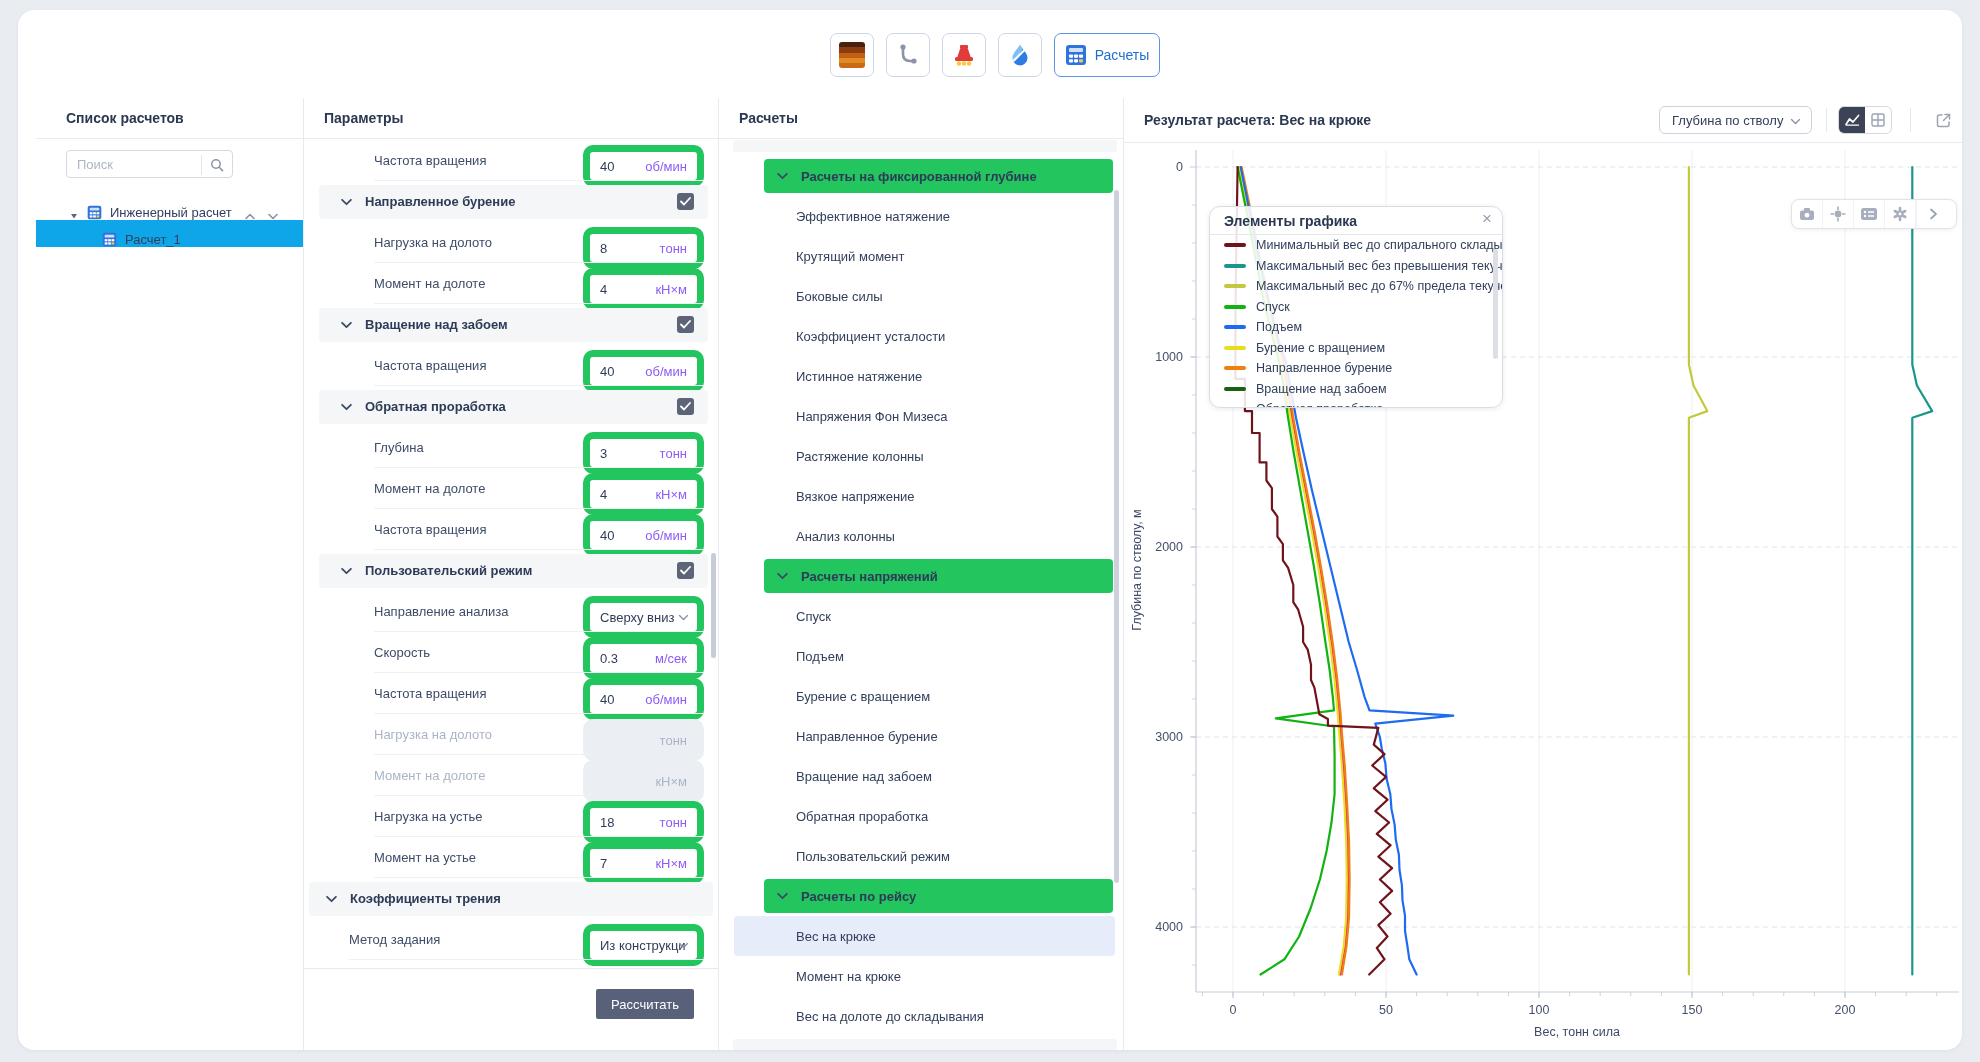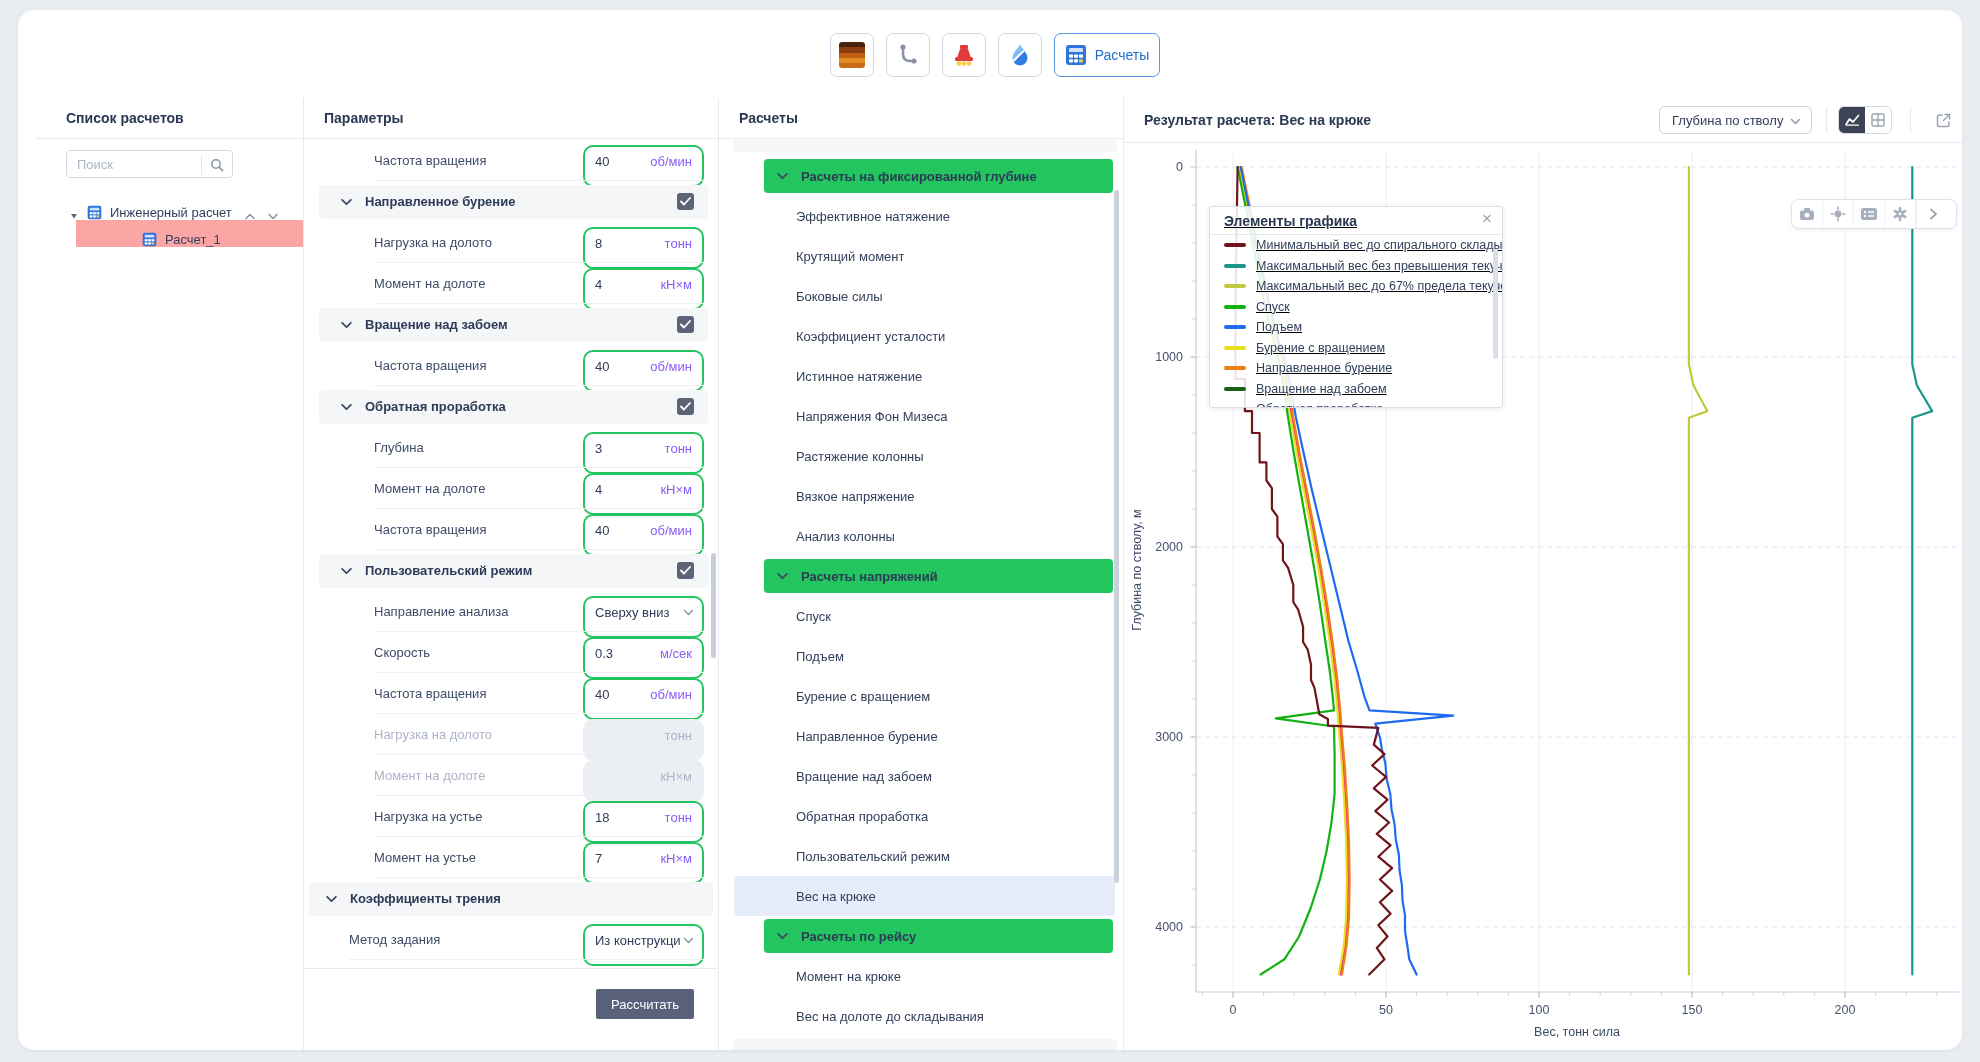--- a/index.html
+++ b/index.html
@@ -32,32 +32,32 @@
     box-sizing:border-box;background:#fff;}
   .searchbox input{position:absolute;left:0;top:0;width:130px;height:26px;border:none;outline:none;
     padding:0 0 0 10px;font-size:13px;color:#be185d;font-family:"Liberation Sans",sans-serif;background:transparent;}
   .searchbox input::placeholder{color:#adb6c6;}
   .searchsep{position:absolute;right:30px;top:4px;width:1px;height:20px;background:#e2e6ec;}
   .searchmag{position:absolute;right:8px;top:7px;}
   .minichev{position:absolute;top:57px;width:20px;height:18px;display:flex;align-items:center;
     justify-content:center;cursor:pointer;}
   .tree{position:absolute;left:0;top:95px;width:100%;}
   .trow{height:27px;display:flex;align-items:flex-end;font-size:13px;color:#33405c;cursor:pointer;}
-  .trow.selected{background:#fca5a5;margin-left:40px;}
+  .trow.selected{background:#0ea5e9;}
   .lfoot{position:absolute;left:0;top:884px;width:100%;border-top:1px solid #e7eaef;
     font-size:13px;color:#3e4c68;}
   .lfoot div{margin:14px 0 0 30px;}
   .lfoot div+div{margin-top:9px;}
   
   #param-rows{position:absolute;left:0;top:42px;width:100%;}
   .prow{height:41px;display:flex;align-items:center;position:relative;font-size:13px;color:#3e4c68;}
   .prow .plabel{margin-left:70px;}
   .prow.hair:after{content:"";position:absolute;left:70px;right:14px;bottom:0;height:1px;background:#eef0f4;}
   .prow.hair.lv0:after{left:45px;}
-  .pbox{position:absolute;right:14px;top:5px;width:121px;height:42px;border:2px solid #22c55e;
+  .pbox{position:absolute;right:14px;top:5px;width:121px;height:42px;border:7px solid #22c55e;
     border-radius:10px;background:#fff;box-sizing:border-box;}
   .pbox input{position:absolute;left:0;top:0;width:60px;height:28px;border:none;outline:none;background:transparent;
     padding:0 0 0 10px;font-size:13px;color:#2f3c58;font-family:"Liberation Sans",sans-serif;}
   .pbox .unit{position:absolute;right:10px;top:7px;font-size:13px;color:#8b5cf6;}
   .prow.disabled .plabel{color:#abb4c6;}
   .prow.disabled .pbox{background:#ebeff4;border-color:#ebeff4;}
   .prow.disabled .unit{color:#abb4c6;}
   .pbox.sel .val{position:absolute;left:10px;top:7px;font-size:13px;color:#2f3c58;white-space:nowrap;
     overflow:hidden;max-width:88px;}
   .pbox.sel svg{position:absolute;right:8px;top:11px;}
@@ -93,21 +93,21 @@
   .hdiv{position:absolute;top:10px;width:1px;height:24px;background:#e4e8ee;}
   .tgl{position:absolute;top:8px;left:714px;width:54px;height:28px;border:1px solid #d5dae2;border-radius:6px;
     box-sizing:border-box;display:flex;overflow:hidden;background:#fff;}
   .tgl .half{flex:1;display:flex;align-items:center;justify-content:center;cursor:pointer;}
   .tgl .half.on{background:#3d4357;}
   .extbtn{position:absolute;left:807px;top:10px;width:24px;height:24px;display:flex;align-items:center;
     justify-content:center;cursor:pointer;}
   
   #chartwrap{position:absolute;left:0;top:44px;width:857px;height:918px;}
   .legend{position:absolute;left:85px;top:64px;width:292px;height:200px;background:rgba(255,255,255,.88);
-    border:1px solid #d9dee6;border-radius:3px;box-shadow:0 1px 5px rgba(30,40,70,.10);overflow:hidden;text-decoration:underline;}
+    border:1px solid #d9dee6;border-radius:11px;box-shadow:0 1px 5px rgba(30,40,70,.10);overflow:hidden;}
   .legend .ltitle{height:27px;border-bottom:1px solid #e4e8ee;display:flex;align-items:center;padding-left:14px;
     font-size:14px;font-weight:bold;color:#2b3852;}
   .legend .lclose{position:absolute;right:10px;top:2px;font-size:17px;color:#98a1b0;cursor:pointer;}
   .lrow{height:20.5px;display:flex;align-items:center;padding-left:14px;}
   .ldash{width:22px;height:4px;border-radius:2px;flex:0 0 auto;}
   .llab{margin-left:10px;font-size:12.5px;color:#33405c;white-space:nowrap;}
   .lscroll{position:absolute;right:4px;top:42px;width:5px;height:110px;border-radius:3px;background:#dcdfe6;}
   .modebar{position:absolute;left:667px;top:57px;width:164px;height:28px;background:#fff;border:1px solid #e0e4ea;
     border-radius:8px;box-shadow:0 1px 4px rgba(30,40,70,.08);display:flex;align-items:center;}
   .mcell{width:30px;height:28px;display:flex;align-items:center;justify-content:center;cursor:pointer;
@@ -479,32 +479,32 @@
           </div>
           <div class="crow">
             <span class="ilabel">Вращение над забоем</span>
           </div>
           <div class="crow">
             <span class="ilabel">Обратная проработка</span>
           </div>
           <div class="crow">
             <span class="ilabel">Пользовательский режим</span>
           </div>
-          <div class="crow selected">
-            <span class="ilabel">Вес на крюке</span>
-          </div>
           <div class="crow">
             <div class="sbar2">
               <span class="chev">
                 <svg width="11" height="8" viewBox="0 0 10 7">
                   <polyline points="1,1.5 5,5.5 9,1.5" fill="none" stroke="#3d4a66" stroke-width="1.6" stroke-linecap="round" stroke-linejoin="round"></polyline>
                 </svg>
               </span>
               <span class="slabel">Расчеты по рейсу</span>
             </div>
+          </div>
+          <div class="crow selected">
+            <span class="ilabel">Вес на крюке</span>
           </div>
           <div class="crow">
             <span class="ilabel">Момент на крюке</span>
           </div>
           <div class="crow">
             <span class="ilabel">Вес на долоте до складывания</span>
           </div>
           <div class="sliver bot"></div>
         </div>
     <div class="vscroll" style="right:4px;top:92px;height:693px;background:#ccd2dd"></div>

